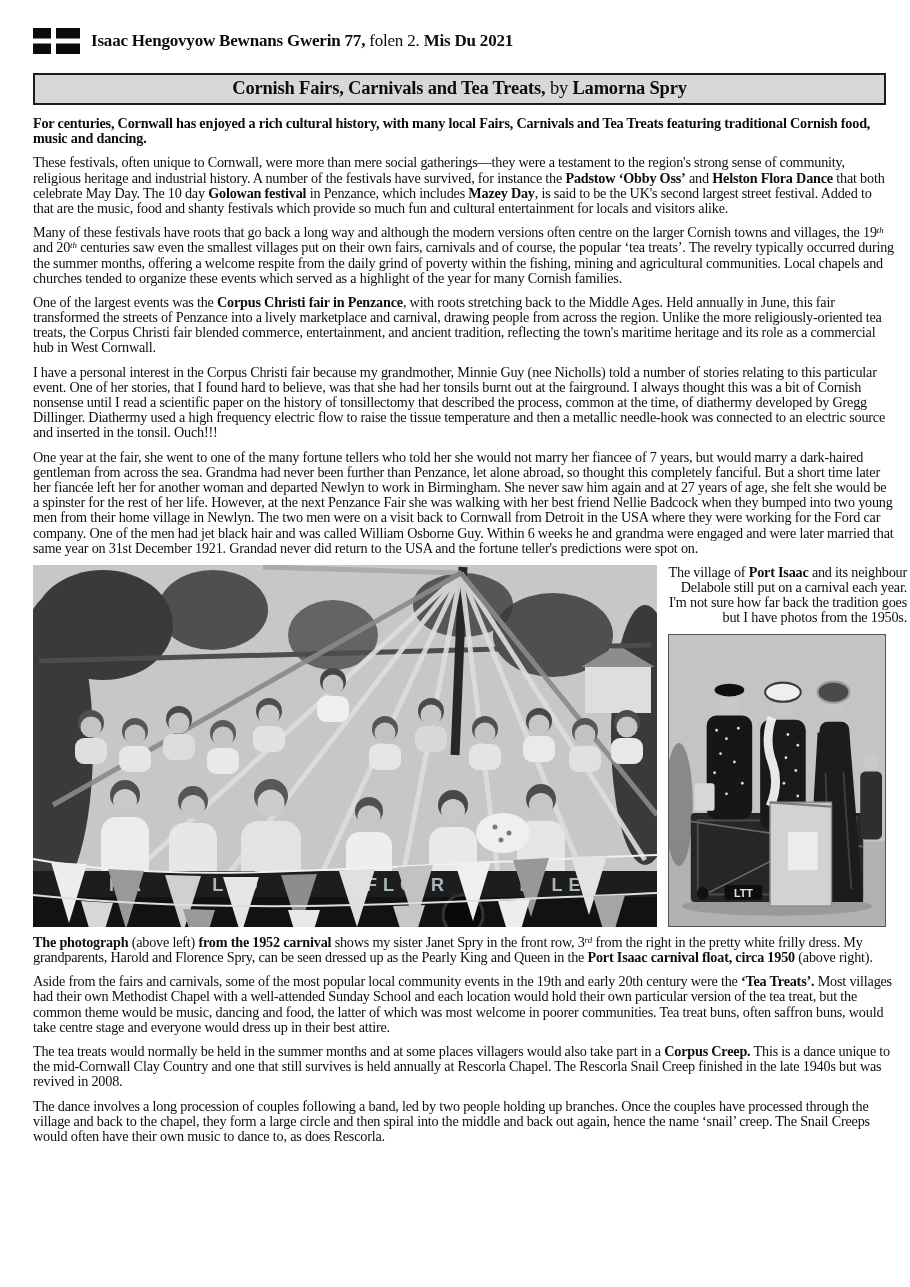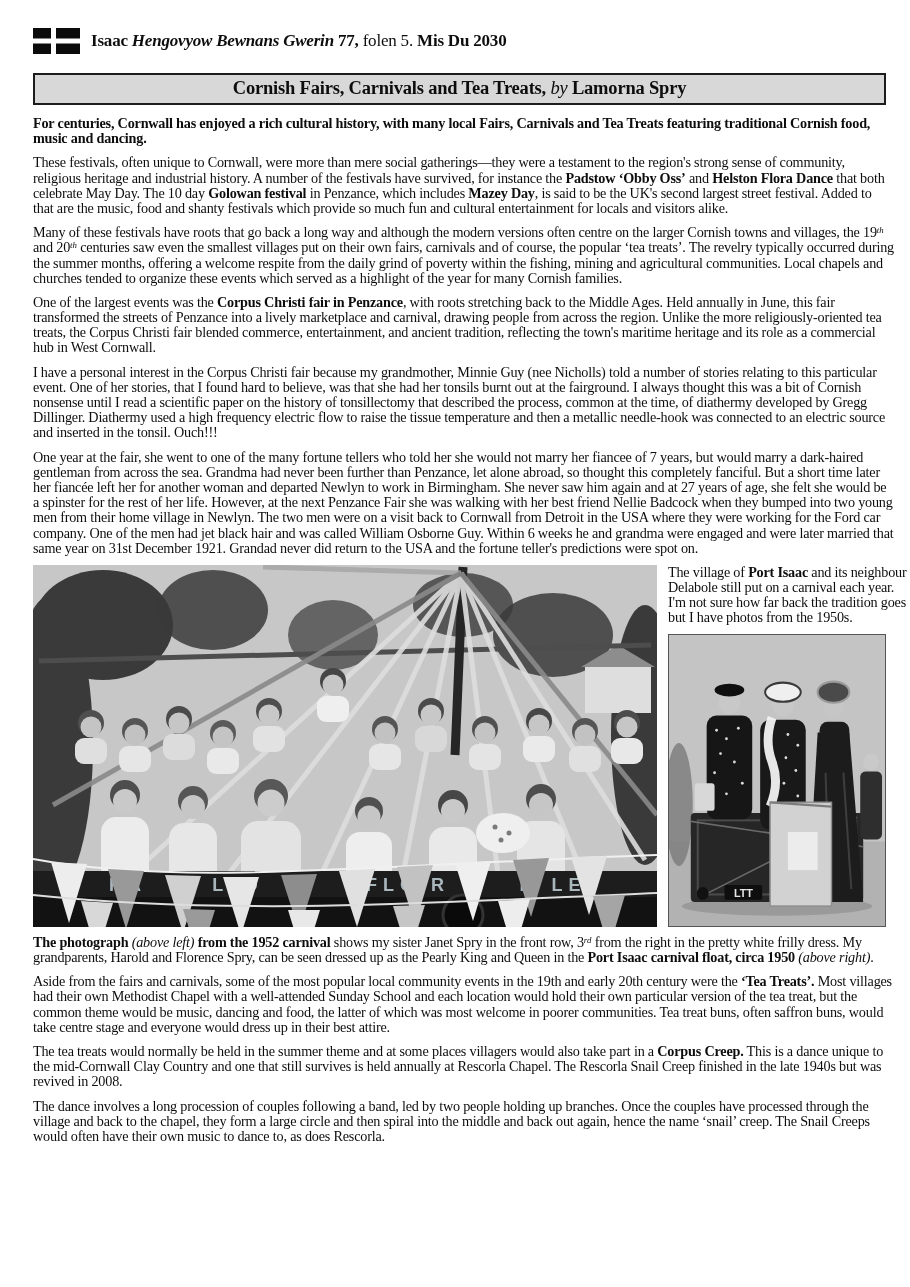--- a/index.html
+++ b/index.html
@@ -15,43 +15,43 @@
   .header-text{font-size:17px;letter-spacing:-0.2px;white-space:nowrap;}
   
   .title-bar{
     margin:19px 24px 0 33px;background:#d8d8d8;border:2px solid #1c1c1c;
     text-align:center;padding:3px 0 4px 0;font-size:18.5px;letter-spacing:-0.2px;
   }
   
   .article{margin-top:11px;font-size:14.2px;line-height:1.07;letter-spacing:-0.2px;}
   .article p{margin:0 0 9px 0;}
   .b{font-weight:bold;}
-  .i{font-style:italic;}
+  .i{}
   .sup{font-size:0.62em;position:relative;top:-0.45em;letter-spacing:0;font-style:italic;}
   
   .photo-row{display:flex;gap:11px;height:362px;margin:1px 0 8px 0;}
   .photo-left{width:624px;height:362px;flex:0 0 auto;display:block;background:#c7c7c7;}
-  .right-col{width:239px;flex:0 0 auto;display:flex;flex-direction:column;gap:8px;}
+  .right-col{width:239px;flex:0 0 auto;display:flex;flex-direction:column;gap:8px;text-align:right;}
   .side-note{font-size:14.2px;line-height:1.07;letter-spacing:-0.2px;}
   .photo-right{width:216px;flex:1 1 auto;min-height:0;display:block;border:1px solid #555;background:#c4c4c4;}
   .caption{margin:0 0 9px 0;}
   svg text{font-family:"Liberation Sans", sans-serif;}
 </style>
 </head>
 <body>
 
 <div class="page">
 
   <div class="header">
     <svg class="flag" viewBox="0 0 47 26" role="img">
       <rect x="0" y="0" width="47" height="26" fill="#0b0b0b"></rect>
       <rect x="0" y="10.5" width="47" height="5" fill="#ffffff"></rect>
       <rect x="18" y="0" width="5" height="26" fill="#ffffff"></rect>
     </svg>
-    <div class="header-text"><span class="b">Isaac </span><span class="b i">Hengovyow Bewnans Gwerin</span><span class="b"> 77,</span><span>  folen 5.  </span><span class="b">Mis Du 2030</span></div>
+    <div class="header-text"><span class="b">Isaac </span><span class="b i">Hengovyow Bewnans Gwerin</span><span class="b"> 77,</span><span>  folen 2.  </span><span class="b">Mis Du 2021</span></div>
   </div>
 
   <div class="title-bar">
     <span><span class="b">Cornish Fairs, Carnivals and Tea Treats, </span><span class="i">by</span><span class="b"> Lamorna Spry</span></span>
   </div>
 
   <div class="content article">
     <p><span class="b">For centuries, Cornwall has enjoyed a rich cultural history, with many local Fairs, Carnivals and Tea Treats featuring traditional Cornish food, music and dancing.</span></p>
     <p><span>These festivals, often unique to Cornwall, were more than mere social gatherings—they were a testament to the region's strong sense of community, religious heritage and industrial history.  A number of the festivals have survived, for instance the </span><span class="b">Padstow ‘Obby Oss’</span><span> and </span><span class="b">Helston Flora Dance</span><span> that both celebrate May Day.  The 10 day </span><span class="b">Golowan festival</span><span> in Penzance, which includes </span><span class="b">Mazey Day</span><span>, is said to be the UK's second largest street festival.  Added to that are the music, food and shanty festivals which provide so much fun and cultural entertainment for locals and visitors alike.</span></p>
     <p><span>Many of these festivals have roots that go back a long way and although the modern versions often centre on the larger Cornish towns and villages, the 19</span><span class="sup">th</span><span> and 20</span><span class="sup">th</span><span> centuries saw even the smallest villages put on their own fairs, carnivals and of course, the popular ‘tea treats’.  The revelry typically occurred during the summer months, offering a welcome respite from the daily grind of poverty within the fishing, mining and agricultural communities. Local chapels and churches tended to organize these events which served as a highlight of the year for many Cornish families.</span></p>
@@ -299,16 +299,16 @@
           <g>
             <circle cx="204" cy="120" r="8" fill="#c9c9c9"></circle>
             <rect x="193" y="129" width="22" height="64" rx="5" fill="#2e2e2e"></rect>
           </g>
         </svg>
       </div>
     </div>
 
     <p class="caption"><span class="b">The photograph </span><span class="i">(above left)</span><span class="b"> from the 1952 carnival</span><span> shows my sister Janet Spry in the front row, 3</span><span class="sup">rd</span><span> from the right in the pretty white frilly dress.  My grandparents, Harold and Florence Spry, can be seen dressed up as the Pearly King and Queen in the </span><span class="b">Port Isaac carnival float, circa 1950</span><span> </span><span class="i">(above right)</span><span>.</span></p>
     <p><span>Aside from the fairs and carnivals, some of the most popular local community events in the 19th and early 20th century were the </span><span class="b">‘Tea Treats’.</span><span> Most villages had their own Methodist Chapel with a well-attended Sunday School and each location would hold their own particular version of the tea treat, but the common theme would be music, dancing and food, the latter of which was most welcome in poorer communities.  Tea treat buns, often saffron buns, would take centre stage and everyone would dress up in their best attire.</span></p>
-    <p><span>The tea treats would normally be held in the summer theme and at some places villagers would also take part in a </span><span class="b">Corpus Creep.</span><span>  This is a dance unique to the mid-Cornwall Clay Country and one that still survives is held annually at Rescorla Chapel.  The Rescorla Snail Creep finished in the late 1940s but was revived in 2008.</span></p>
+    <p><span>The tea treats would normally be held in the summer months and at some places villagers would also take part in a </span><span class="b">Corpus Creep.</span><span>  This is a dance unique to the mid-Cornwall Clay Country and one that still survives is held annually at Rescorla Chapel.  The Rescorla Snail Creep finished in the late 1940s but was revived in 2008.</span></p>
     <p><span>The dance involves a long procession of couples following a band, led by two people holding up branches.  Once the couples have processed through the village and back to the chapel, they form a large circle and then spiral into the middle and back out again, hence the name ‘snail’ creep.  The Snail Creeps would often have their own music to dance to, as does Rescorla.</span></p>
   </div>
 </div>
 
 </body></html>

